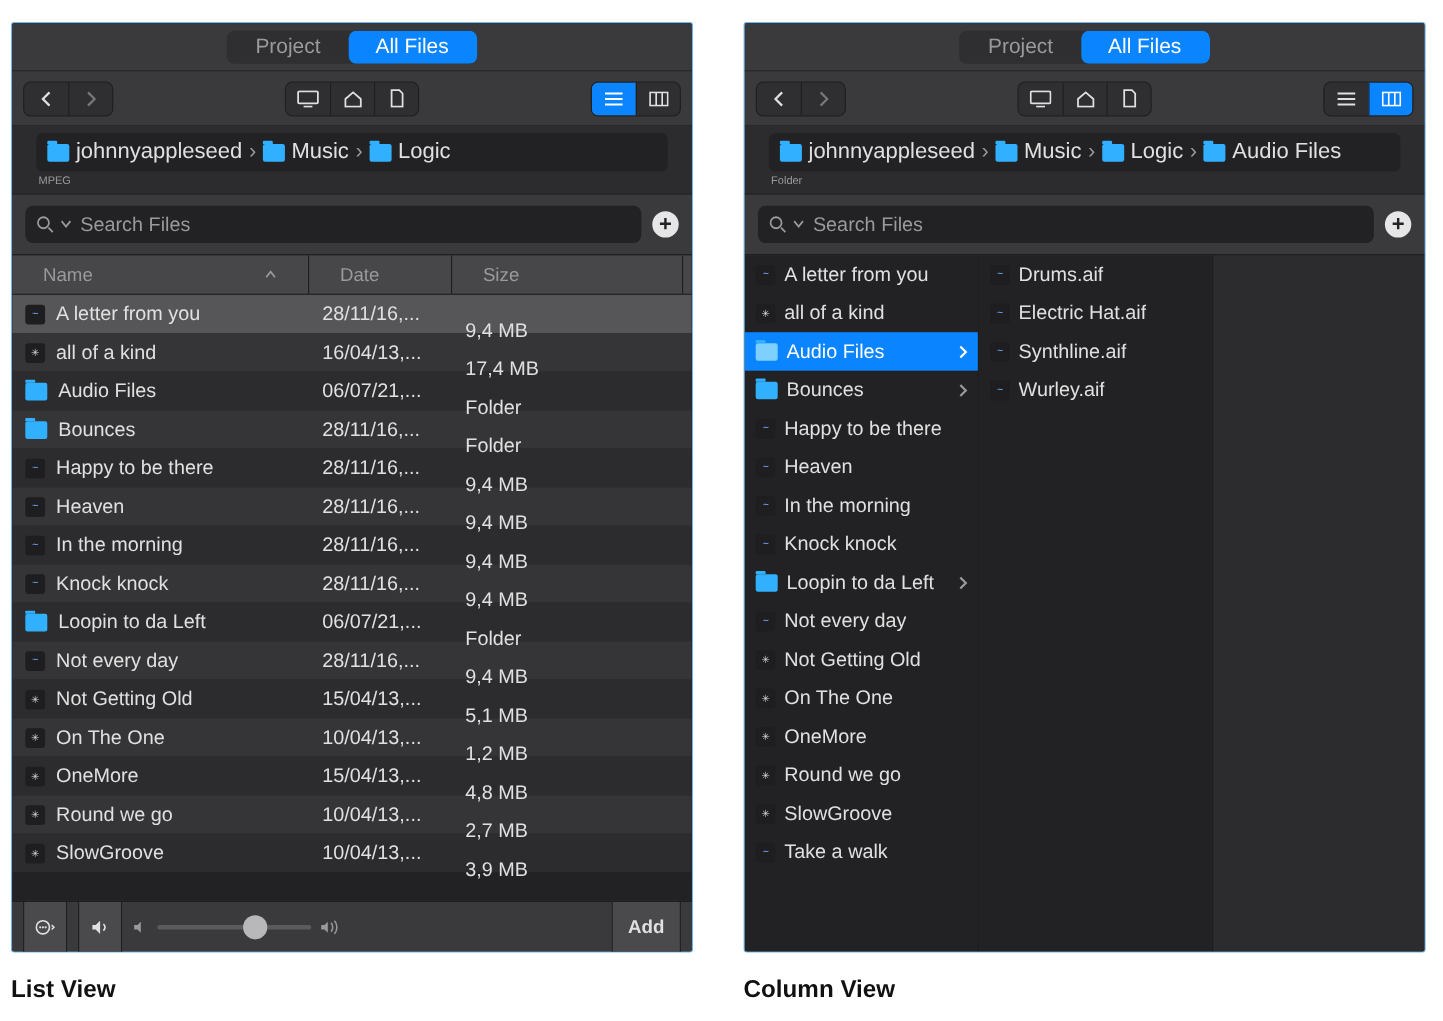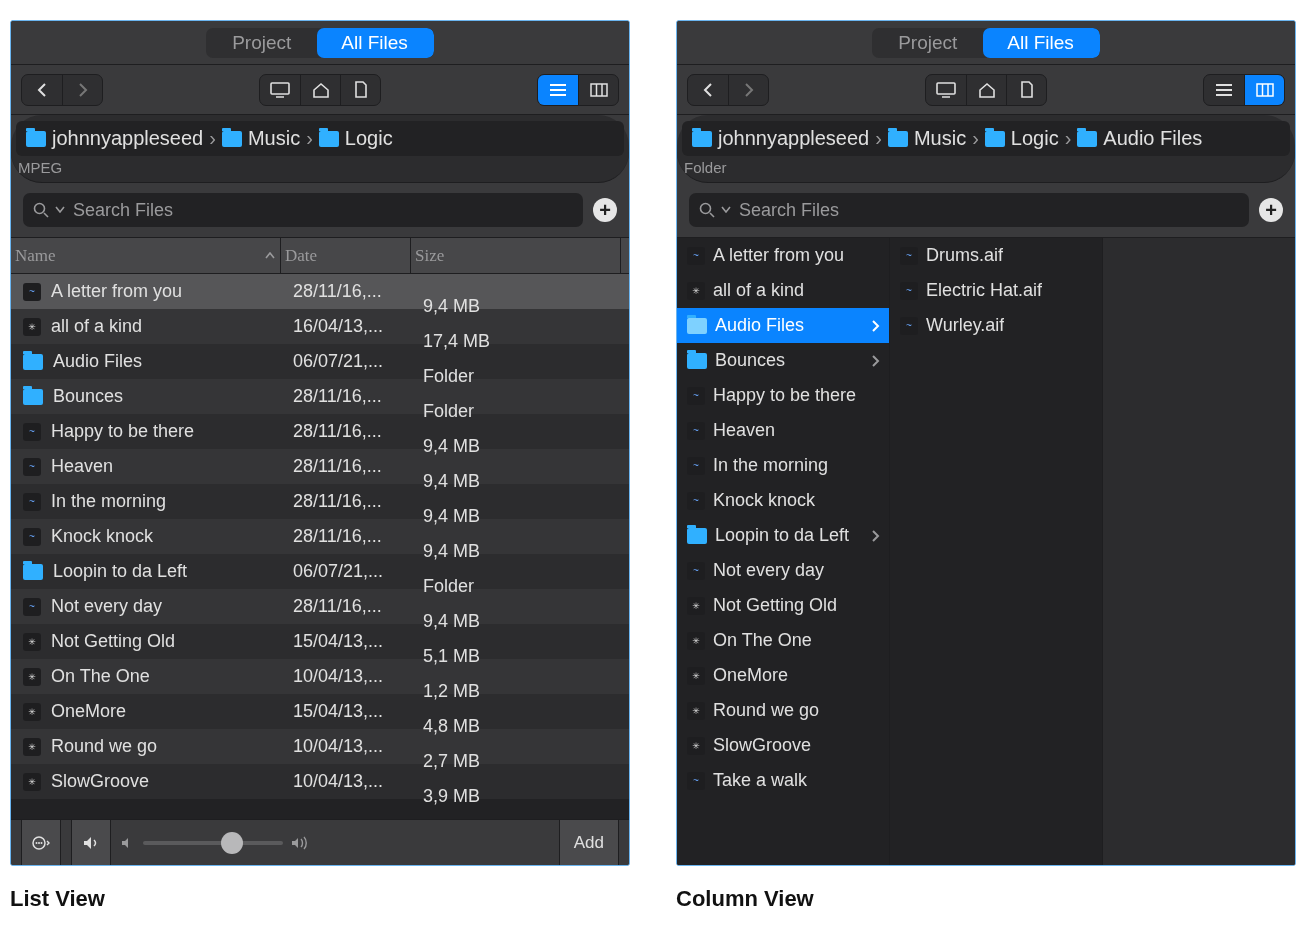--- a/index.html
+++ b/index.html
@@ -104,37 +104,36 @@
     border-left: 1px solid var(--border);
   }
   .btn:first-child { border-left: none; }
   .btn.active { background: var(--accent); color:#fff; }
   .tb-spacer { flex: 1; }
   svg { display: block; }
 
   
   .bcbar {
     background: var(--bg-dark);
-    padding: 6px 5px 6px;
+    padding: 6px 22px 6px;
     border-bottom: 1px solid var(--border);
-    border-radius: 31px;
   }
   .bc {
     background: var(--bg-darker);
     border-radius: 6px;
     padding: 6px 10px;
     display: flex;
     align-items: center;
     gap: 6px;
     flex-wrap: wrap;
     font-size: 20px;
   }
   .bc-item { display:flex; align-items:center; gap:6px; cursor:pointer; }
   .bc-sep { color: var(--text-dim); }
-  .bc-sub { color: var(--text-dim); font-size: 15px; padding: 3px 2px 0; }
+  .bc-sub { color: var(--text-dim); font-size: 10px; padding: 3px 2px 0; }
 
   .folder-ico {
     width: 20px; height: 16px;
     background: var(--folder);
     border-radius: 2px;
     position: relative;
     flex-shrink:0;
   }
   .folder-ico::before {
     content: "";
@@ -188,24 +187,23 @@
   }
 
   
   .listview { flex:1; overflow:hidden; display:flex; flex-direction:column; background: var(--bg-darker);}
   .lv-head {
     display:flex; height:36px; background: var(--bg-header);
     border-bottom: 1px solid var(--border);
     font-size: 17px; color: var(--text-dim);
   }
   .lv-head > div {
-    display:flex; align-items:center; padding:0 4px;
+    display:flex; align-items:center; padding:0 28px;
     border-right: 1px solid var(--border);
     cursor:pointer;
-    font-family:Liberation Serif, serif;
   }
   .col-name { width: 270px; justify-content:space-between; }
   .col-date { width: 130px; }
   .col-size { width: 210px; }
   .lv-body { flex:1; overflow-y:auto; }
   .lv-row {
     display:flex; height: 35px; align-items:center;
     background: var(--bg-dark);
   }
   .lv-row.alt { background: var(--bg-row-alt); }
@@ -239,21 +237,21 @@
   
   .footer {
     height: 46px; background: var(--bg);
     border-top: 1px solid var(--border);
     display:flex; align-items:center; padding: 0 10px; gap:10px;
   }
   .foot-btn {
     background: #4a4a4c; border:1px solid var(--border);
     border-radius:0; height:48px; padding:0 14px;
     display:flex; align-items:center; justify-content:center;
-    color:var(--text); cursor:pointer; font-size:17px;
+    color:var(--text); cursor:pointer; font-size:17px;font-weight:bold;
   }
   .icon-btn { width:40px; padding:0; }
   .vol-slider {
     display:flex; align-items:center; gap:8px; color:var(--text-dim);
     flex:0 0 auto;
   }
   .slider-track {
     width:140px; height:4px; background:#5a5a5c; border-radius:2px;
     position:relative; cursor:pointer;
   }
@@ -720,20 +718,24 @@
             <div class="cv-row">
               <span class="file-ico"></span>
               <span style="overflow: hidden; text-overflow: ellipsis; white-space: nowrap;">Drums.aif</span>
             </div>
             <div class="cv-row">
               <span class="file-ico"></span>
               <span style="overflow: hidden; text-overflow: ellipsis; white-space: nowrap; text-align: center;">Electric Hat.aif</span>
             </div>
             <div class="cv-row">
               <span class="file-ico"></span>
+              <span style="overflow: hidden; text-overflow: ellipsis; white-space: nowrap;">Synthline.aif</span>
+            </div>
+            <div class="cv-row">
+              <span class="file-ico"></span>
               <span style="overflow: hidden; text-overflow: ellipsis; white-space: nowrap;">Wurley.aif</span>
             </div>
           </div>
     <div class="cv-col empty" style="flex:1;border-right:none"></div>
   </div>
 
 
 </div>
 <div class="caption">Column View</div>
 </div>

